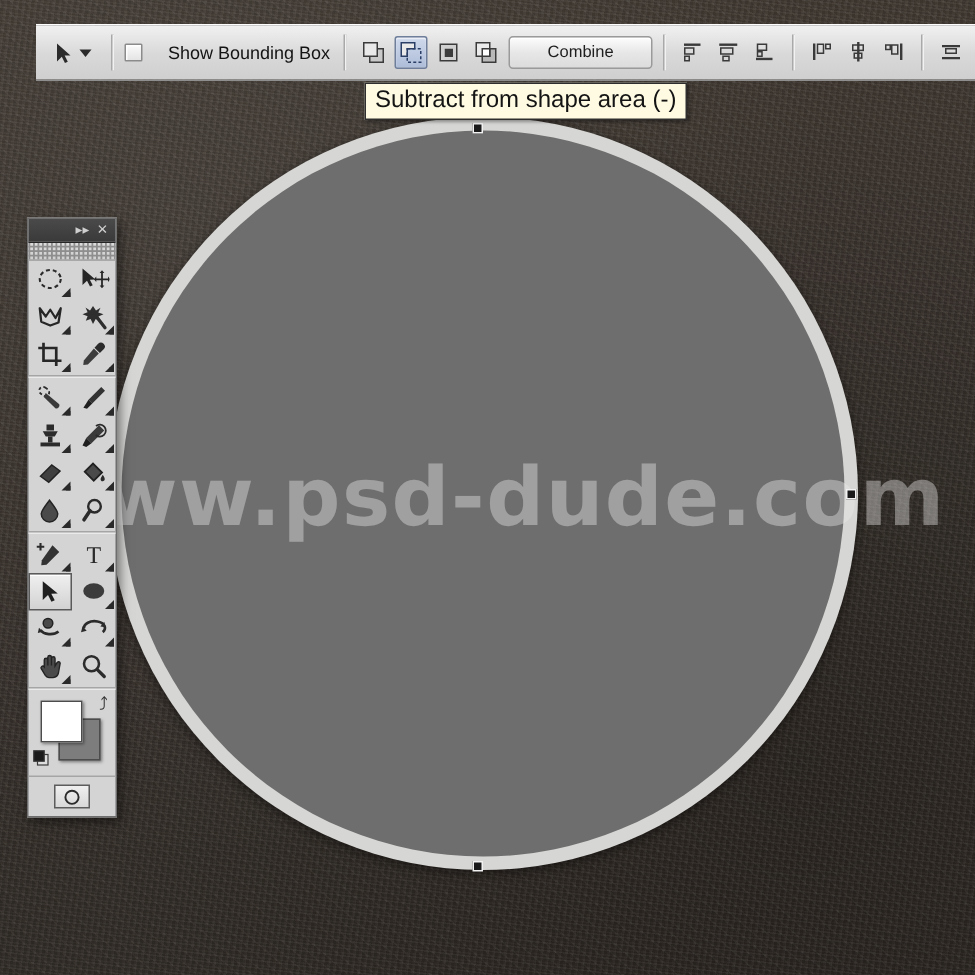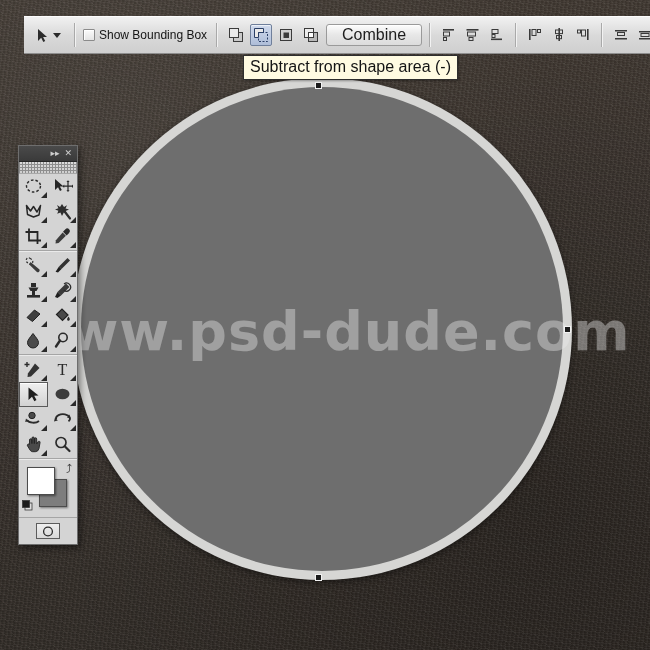--- a/index.html
+++ b/index.html
@@ -68,21 +68,21 @@
     font-size:12px;color:#1d1d1d;
     overflow:hidden;
   }
   .ob-sep{width:1px;height:24px;background:#a9a9a9;
           border-right:1px solid #f2f2f2;margin:0 7px;flex:none;}
 
   .tool-preset{display:flex;align-items:center;gap:4px;padding:0 6px 0 12px;flex:none;}
   .tp-arrow{width:13px;height:15px;}
   .tp-caret{width:0;height:0;border-left:4px solid transparent;border-right:4px solid transparent;border-top:5px solid #2a2a2a;}
 
-  .chk-wrap{display:flex;align-items:center;gap:4px;flex:none;padding-right:2px;justify-content:flex-end;}
+  .chk-wrap{display:flex;align-items:center;gap:17px;flex:none;padding-right:2px;justify-content:flex-end;}
   .chk-box{
     width:12px;height:12px;box-sizing:border-box;
     background:linear-gradient(#fbfbfb,#e4e4e4);
     border:1px solid #8b8b8b;border-radius:1px;
     box-shadow:inset 1px 1px 0 rgba(255,255,255,.9);
   }
   .chk-label{font-size:12px;color:#141414;}
 
   .pathop-group{display:flex;align-items:center;gap:3px;flex:none;}
   .pathop{
@@ -96,21 +96,21 @@
     box-shadow:inset 0 1px 1px rgba(255,255,255,.7);
   }
 
   .combine-btn{
     height:22px;min-width:96px;padding:0 12px;margin-left:4px;
     display:flex;align-items:center;justify-content:center;
     box-sizing:border-box;
     background:linear-gradient(#fdfdfd,#e7e7e7 50%,#dcdcdc);
     border:1px solid #9a9a9a;border-radius:3px;
     box-shadow:inset 0 1px 0 #fff;
-    font-size:16px;color:#1d1d1d;flex:none;
+    font-size:11px;color:#1d1d1d;flex:none;
   }
 
   .align-group{display:flex;align-items:center;gap:2px;flex:none;}
   .align-btn{width:22px;height:22px;display:flex;align-items:center;justify-content:center;flex:none;}
 
   
   #tooltip{
     position:absolute;left:243px;top:55px;
     background:#fffbe2;border:1px solid #2e2e2e;
     padding:2px 6px 3px 6px;

